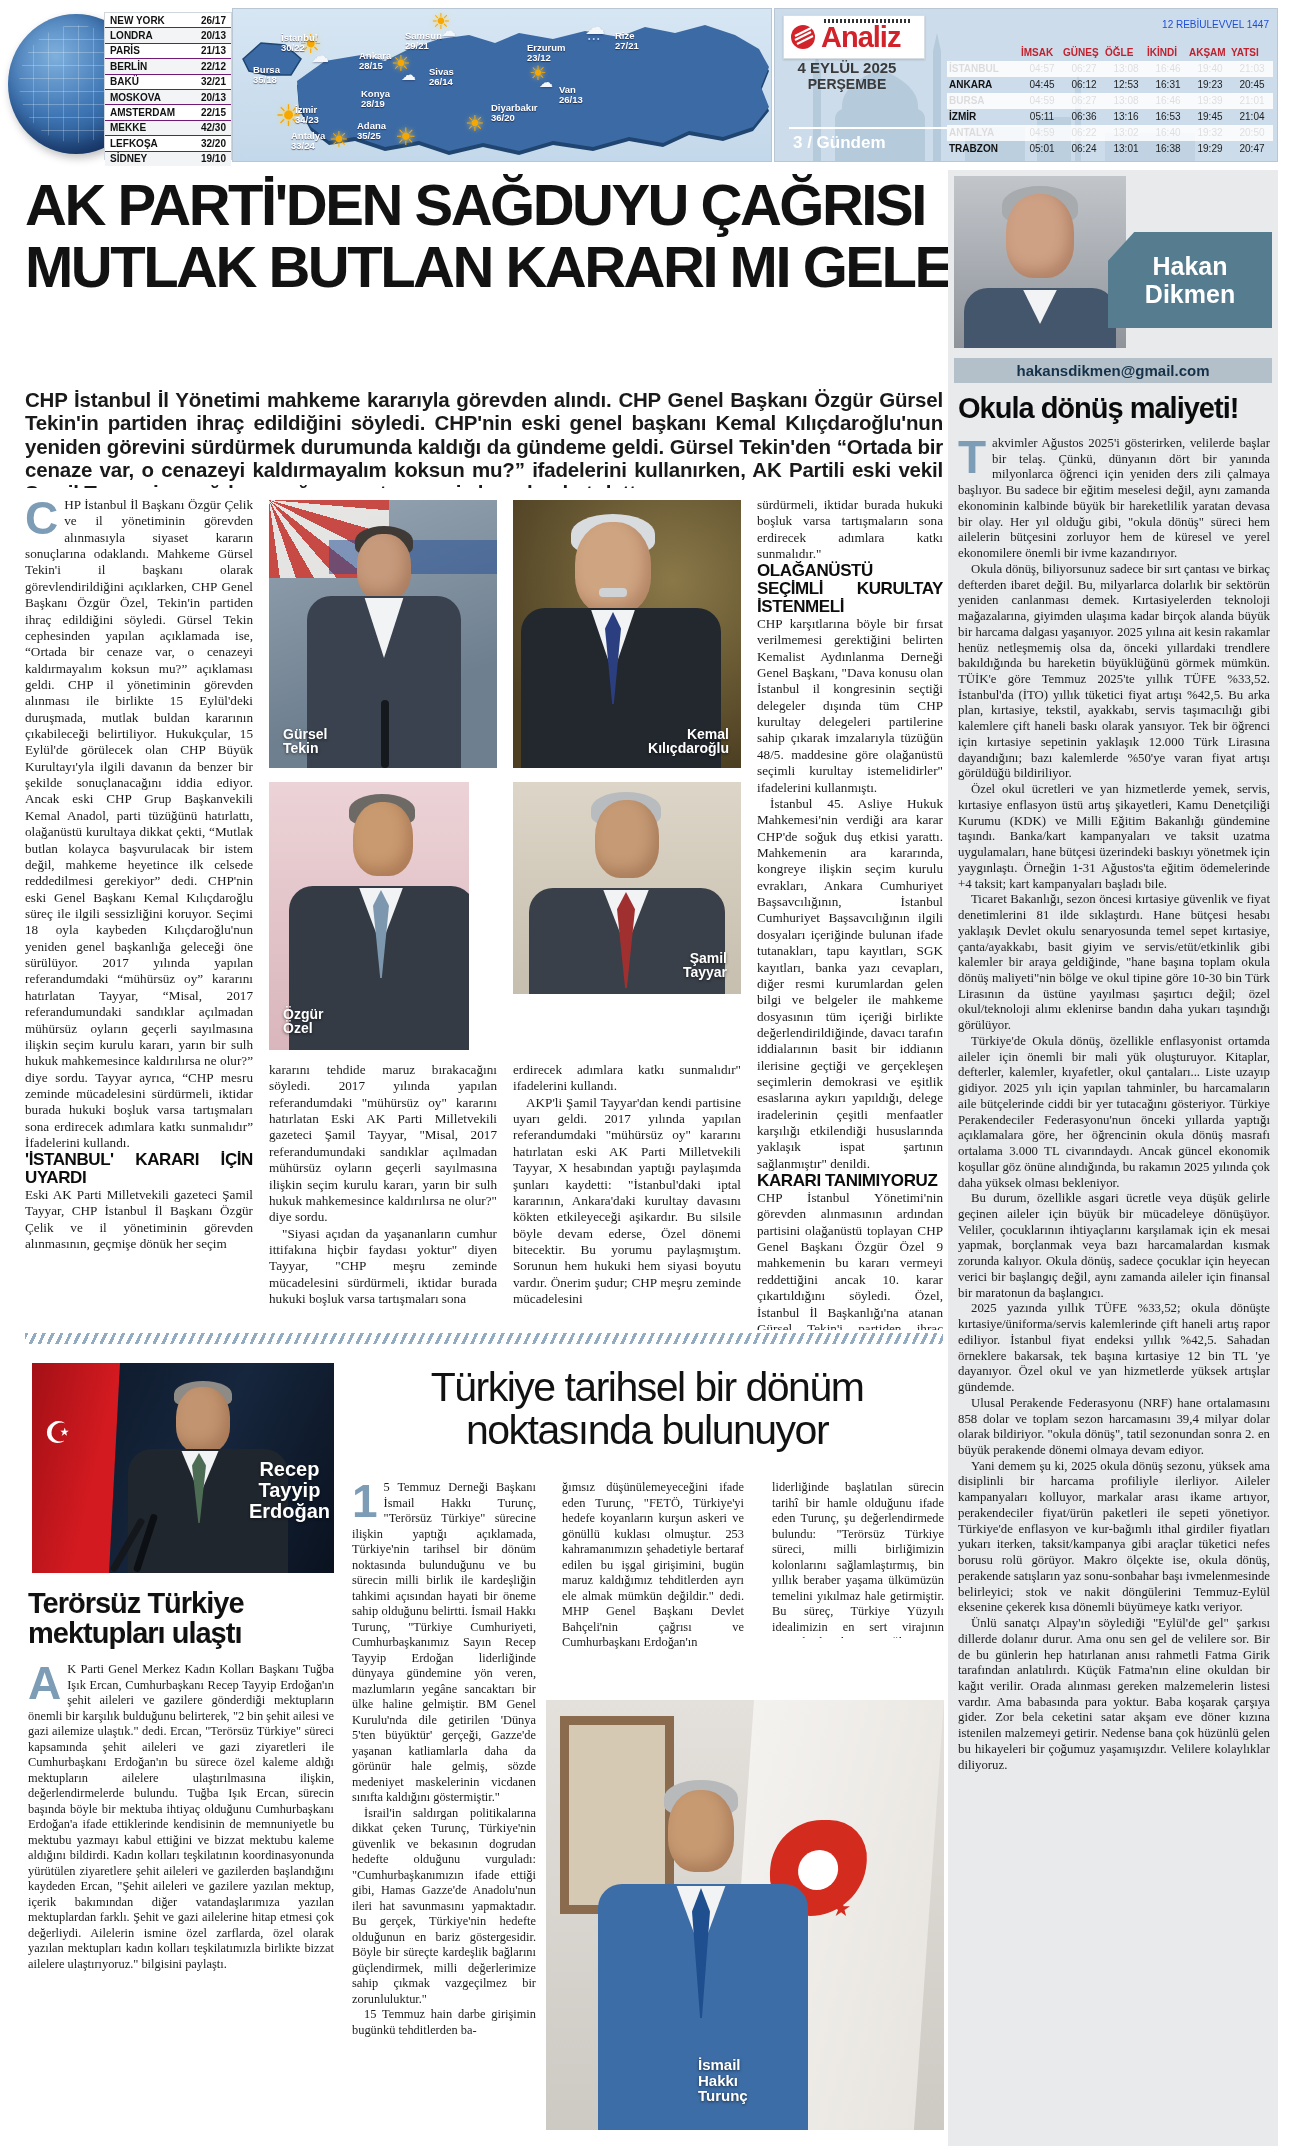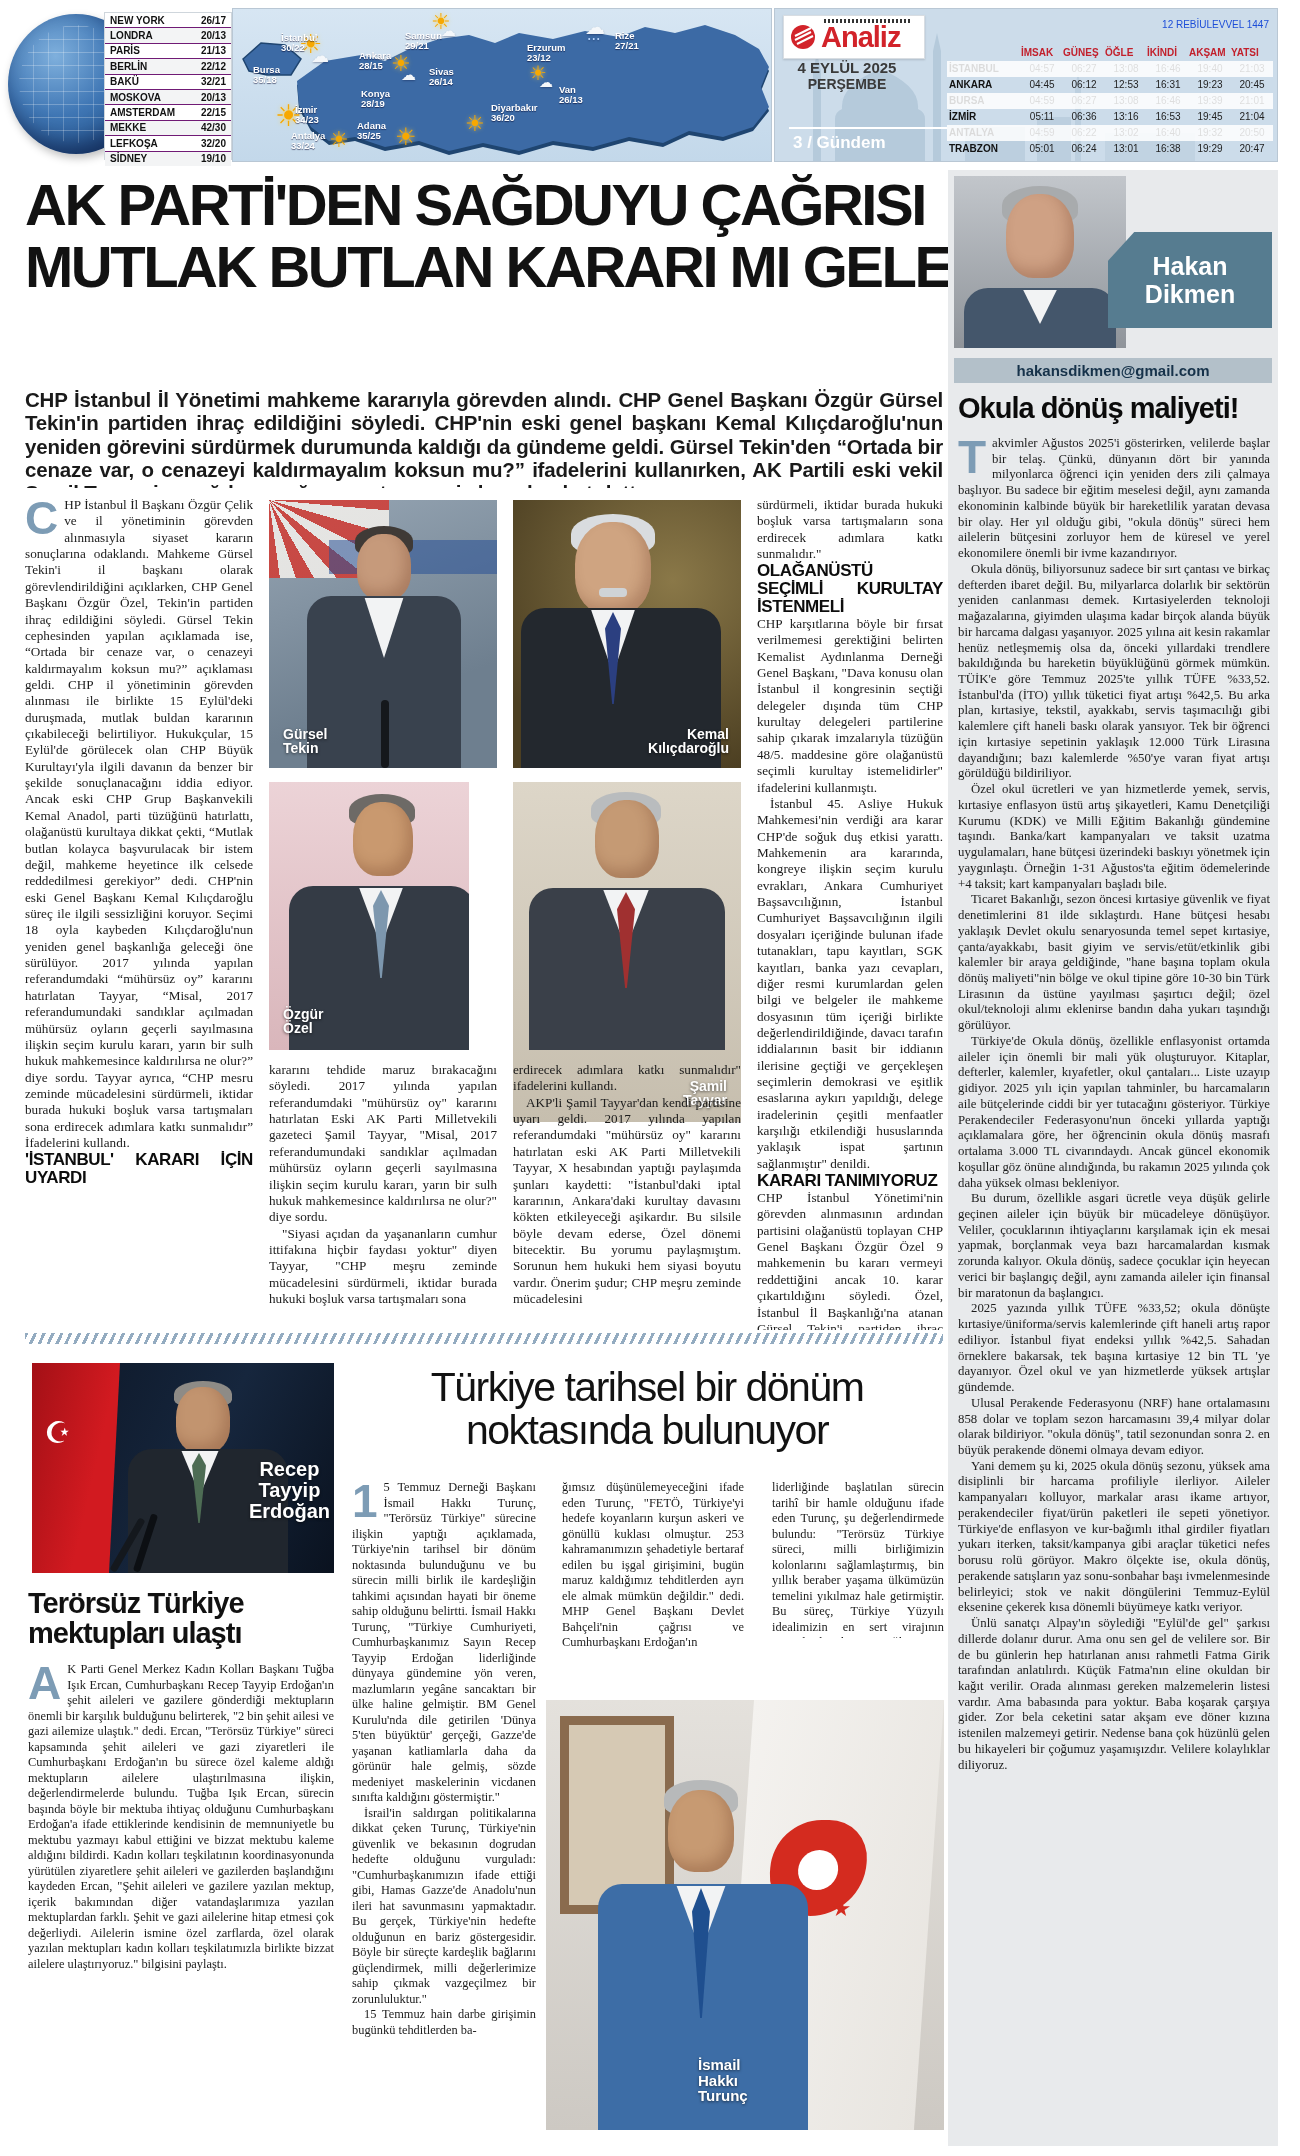--- a/index.html
+++ b/index.html
@@ -310,20 +310,21 @@
 
 <div class="abs" style="left:25px;top:176px;width:920px">
   <div class="bigline">AK PARTİ'DEN SAĞDUYU ÇAĞRISI</div>
   <div class="bigline" style="margin-top:4px">MUTLAK BUTLAN KARARI MI GELECEK?</div>
 </div>
 <div class="abs lead" style="left:25px;top:388px;width:918px;height:100px;overflow:hidden">CHP İstanbul İl Yönetimi mahkeme kararıyla görevden alındı. CHP Genel Başkanı Özgür Gürsel Tekin'in partiden ihraç edildiğini söyledi. CHP'nin eski genel başkanı Kemal Kılıçdaroğlu'nun yeniden görevini sürdürmek durumunda kaldığı da gündeme geldi. Gürsel Tekin'den “Ortada bir cenaze var, o cenazeyi kaldırmayalım koksun mu?” ifadelerini kullanırken, AK Partili eski vekil Şamil Tayyar ise sağduyu çağrısı yaptı, geçmiş kararları hatırlattı</div>
 
 <div class="abs colblock bodytxt" style="left:25px;top:497px;width:228px;height:833px">
   <p class="first"><span class="drop">C</span><span>HP İstanbul İl Başkanı Özgür Çelik ve il yönetiminin görevden alınmasıyla siyaset kararın sonuçlarına odaklandı. Mahkeme Gürsel Tekin'i il başkanı olarak görevlendirildiğini açıklarken, CHP Genel Başkanı Özgür Özel, Tekin'in partiden ihraç edildiğini söyledi. Gürsel Tekin cephesinden yapılan açıklamada ise, “Ortada bir cenaze var, o cenazeyi kaldırmayalım koksun mu?” açıklaması geldi. CHP il yönetiminin görevden alınması ile birlikte 15 Eylül'deki duruşmada, mutlak buldan kararının çıkabileceği belirtiliyor. Hukukçular, 15 Eylül'de görülecek olan CHP Büyük Kurultayı'yla ilgili davanın da benzer bir şekilde sonuçlanacağını iddia ediyor. Ancak eski CHP Grup Başkanvekili Kemal Anadol, parti tüzüğünü hatırlattı, olağanüstü kurultaya dikkat çekti, “Mutlak butlan kolayca başvurulacak bir istem değil, mahkeme heyetince ilk celsede reddedilmesi gerekiyor” dedi. CHP'nin eski Genel Başkanı Kemal Kılıçdaroğlu süreç ile ilgili sessizliğini koruyor. Seçimi 18 oyla kaybeden Kılıçdaroğlu'nun yeniden genel başkanlığa geleceği öne sürülüyor. 2017 yılında yapılan referandumdaki “mühürsüz oy” kararını hatırlatan Tayyar, “Misal, 2017 referandumundaki sandıklar açılmadan mühürsüz oyların geçerli sayılmasına ilişkin seçim kurulu kararı, yarın bir sulh hukuk mahkemesince kaldırılırsa ne olur?” diye sordu. Tayyar ayrıca, “CHP mesru zeminde mücadelesini sürdürmeli, iktidar burada hukuki boşluk varsa tartışmaları sona erdirecek adımlara katkı sunmalıdır” İfadelerini kullandı.</span></p>
   <p class="subhead">'İSTANBUL' KARARI İÇİN UYARDI</p>
+  <p class="first">Eski AK Parti Milletvekili gazeteci Şamil Tayyar, CHP İstanbul İl Başkanı Özgür Çelik ve il yönetiminin görevden alınmasının, geçmişe dönük her seçim</p>
 </div>
 
 <div class="photo" style="left:269px;top:500px;width:228px;height:268px;background:linear-gradient(160deg,#97a6b4,#6e7f8f 70%)">
   <div class="abs" style="left:0;top:0;width:120px;height:78px;background:repeating-conic-gradient(from 180deg at 0% 0%,#d23b33 0 11deg,#f4f1ec 11deg 22deg);opacity:.85"></div>
   <div class="abs" style="left:60px;top:40px;right:0;height:34px;background:rgba(40,80,150,.55)"></div>
   <div class="hair" style="left:86px;top:26px;width:58px;height:30px;background:#3f3a36"></div>
   <div class="head" style="left:88px;top:34px;width:54px;height:66px"></div>
   <div class="torso" style="left:38px;top:96px;width:154px;height:172px;background:#39424e"></div>
   <div class="shirt" style="left:92px;top:98px;width:46px;height:60px"></div>
   <div class="abs" style="left:112px;top:200px;width:8px;height:68px;background:#15181c;border-radius:4px"></div>
@@ -348,21 +349,21 @@
   <div class="hair" style="left:80px;top:12px;width:66px;height:32px;background:#6d6a66"></div>
   <div class="head" style="left:84px;top:20px;width:60px;height:74px;background:#c9996f"></div>
   <div class="torso" style="left:20px;top:104px;width:186px;height:164px;background:#343b45"></div>
   <div class="shirt" style="left:86px;top:106px;width:52px;height:58px"></div>
   <div class="tie" style="left:104px;top:108px;width:16px;height:88px;background:#7d97ae"></div>
   <div class="caption" style="left:14px;bottom:14px">
     <span>Özgür</span>
       <span>Özel</span>
   </div>
 </div>
-<div class="photo" style="left:513px;top:782px;width:228px;height:340px;background:linear-gradient(#ddd6c8,#c6beae)">
+<div class="photo" style="left:513px;top:782px;width:228px;height:212px;background:linear-gradient(#ddd6c8,#c6beae)">
   <div class="hair" style="left:78px;top:10px;width:70px;height:34px;background:#b9bcbe"></div>
   <div class="head" style="left:82px;top:18px;width:64px;height:78px;background:#c59a74"></div>
   <div class="torso" style="left:16px;top:106px;width:196px;height:162px;background:#3a4049"></div>
   <div class="shirt" style="left:86px;top:108px;width:54px;height:58px"></div>
   <div class="tie" style="left:104px;top:110px;width:18px;height:96px;background:#a03030"></div>
   <div class="caption" style="right:14px;bottom:14px;text-align:right">
     <span>Şamil</span>
       <span>Tayyar</span>
   </div>
 </div>

